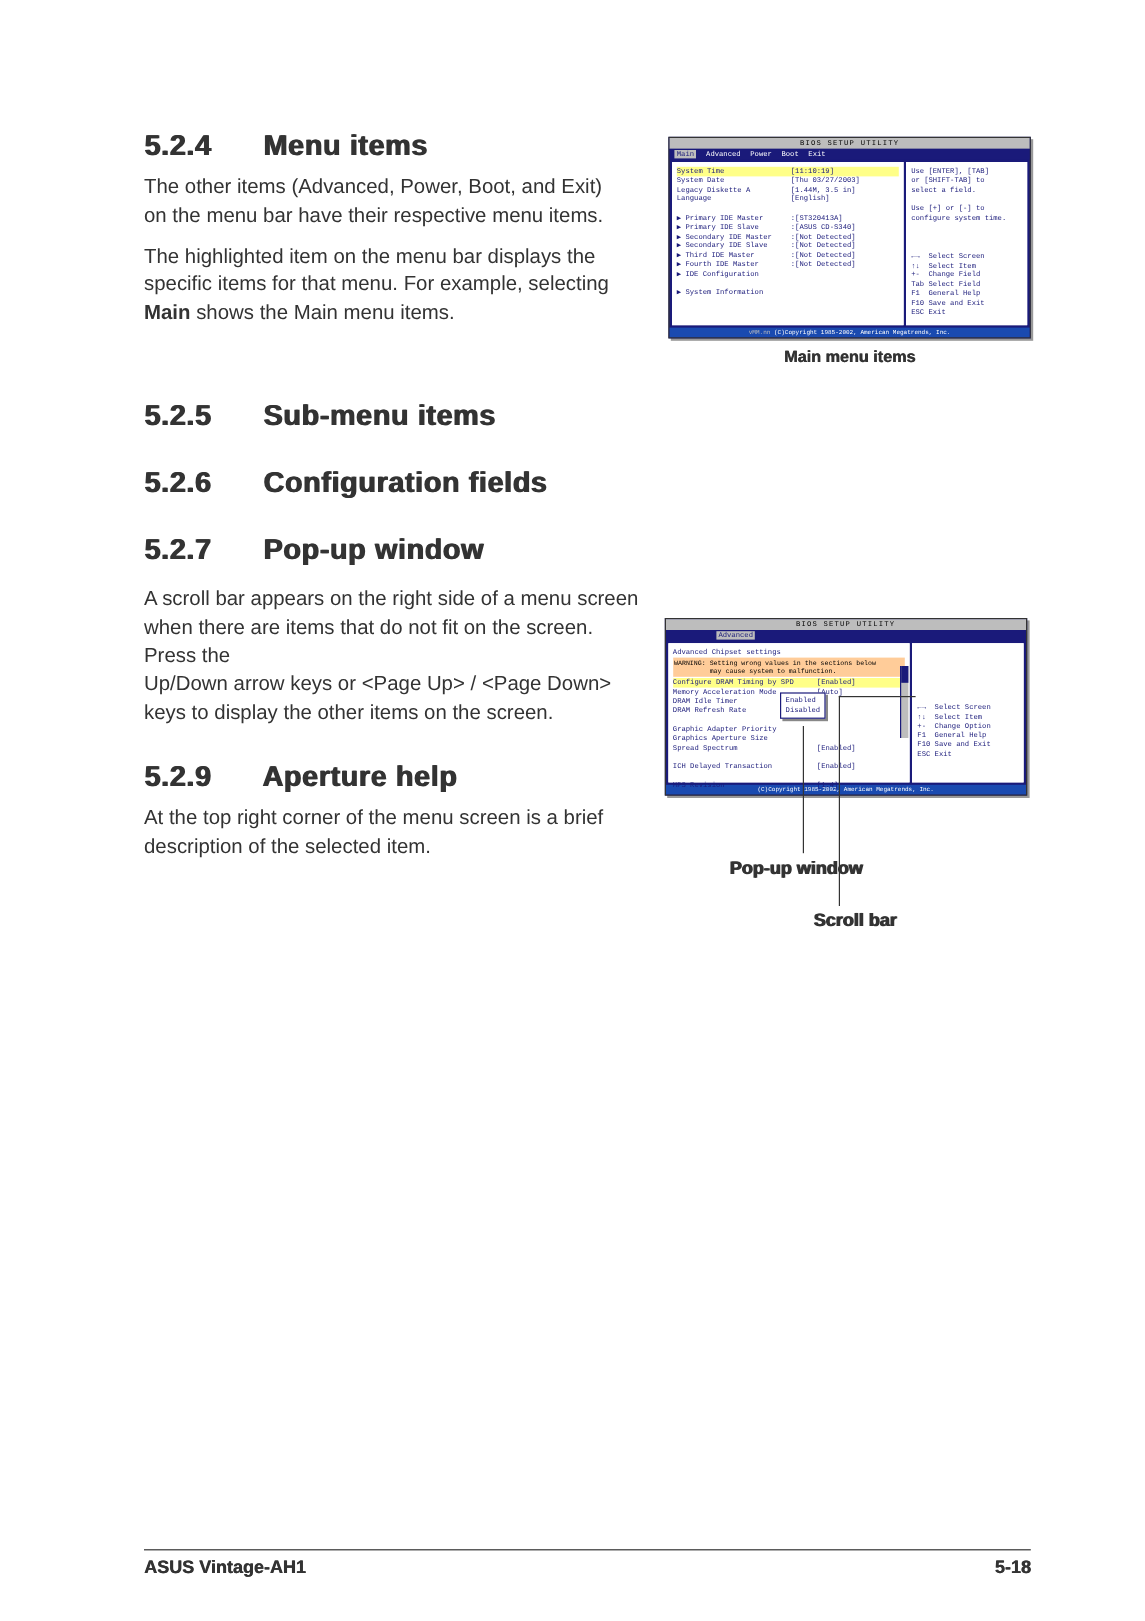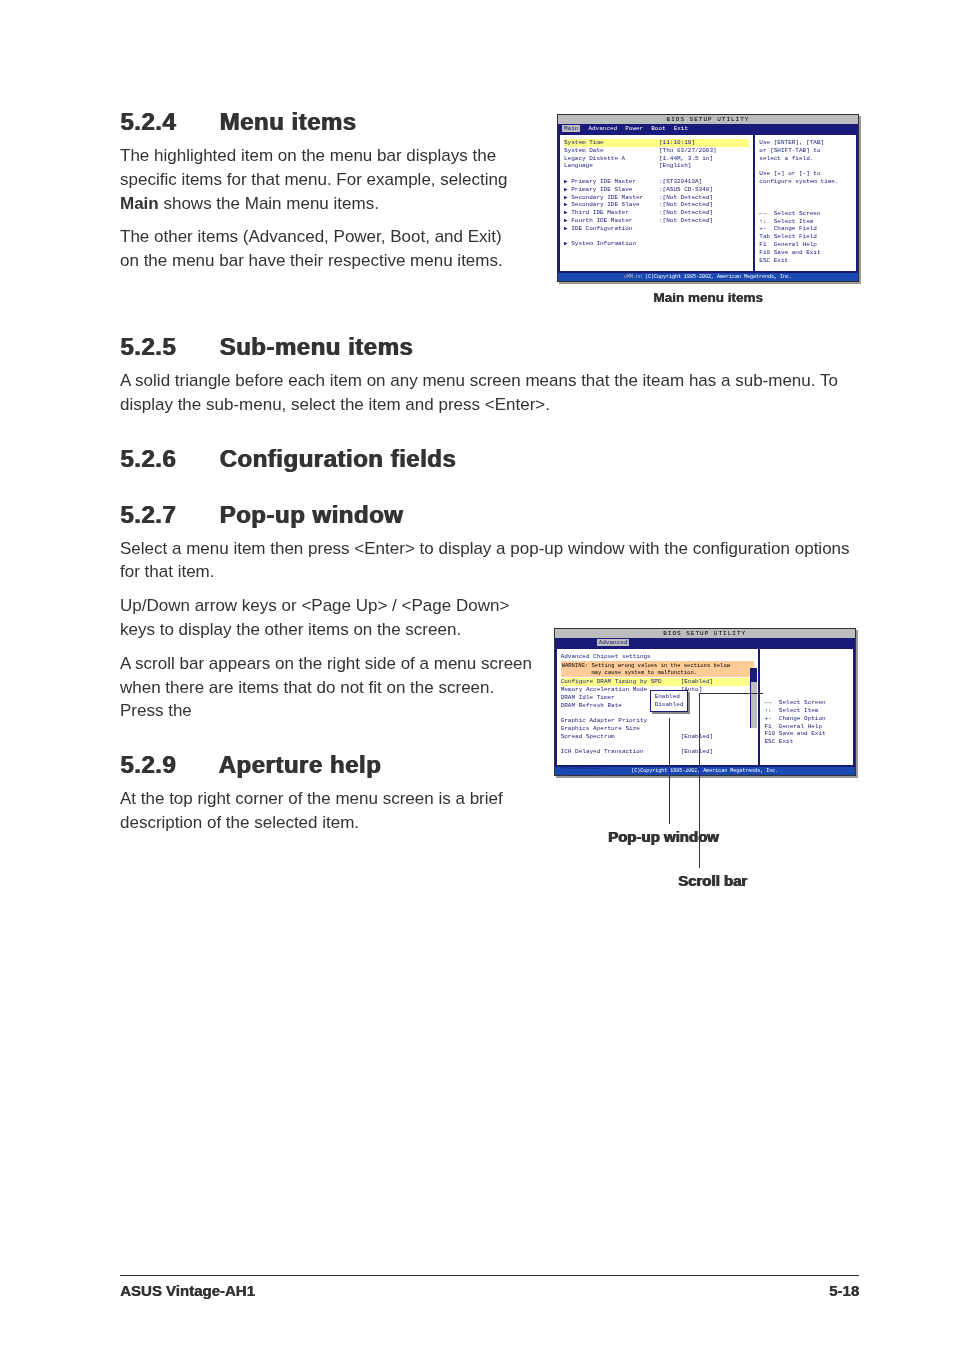--- a/index.html
+++ b/index.html
@@ -175,21 +175,21 @@
   .bottom-labels .scroll-label {
     position:absolute;
     left: 124px;
     top: 84px;
     font-weight:700;
     font-size:15px;
     text-shadow:1px 0 #333;
   }
   .footer {
     position:absolute;
-    bottom: 52px;
+    bottom: 36px;
     left: 120px;
     right: 95px;
     border-top: 1.5px solid #333;
     padding-top: 6px;
     display:flex;
     justify-content:space-between;
     font-size:15px;
     font-weight:700;
     text-shadow:0.5px 0 #333;
     text-align:center;
@@ -199,24 +199,24 @@
 <body>
 
 <div class="page">
 
   <div class="row">
     <div class="col-left">
       <h2 class="sec">
         <span class="num">5.2.4</span>
         <span>Menu items</span>
       </h2>
+      <p class="body">The other items (Advanced, Power, Boot, and Exit) on the menu bar have their respective menu items.</p>
       <p class="body">
         <span>The highlighted item on the menu bar displays the specific items for that menu. For example, selecting </span><b>Main</b><span> shows the Main menu items.</span>
       </p>
-      <p class="body">The other items (Advanced, Power, Boot, and Exit) on the menu bar have their respective menu items.</p>
     </div>
     <div style="margin-top:34px;margin-left:20px;">
       <div class="bios">
         <div class="topbar">BIOS SETUP UTILITY</div>
         <div class="menubar">
           <span class="sel">Main</span>
           <span>Advanced</span>
           <span>Power</span>
           <span>Boot</span>
           <span>Exit</span>
@@ -260,37 +260,35 @@
         </div>
       </div>
       <div class="caption">Main menu items</div>
     </div>
   </div>
 
   <h2 class="sec" style="">
     <span class="num">5.2.5</span>
     <span>Sub-menu items</span>
   </h2>
-  <p class="body">A solid triangle before each item on any menu screen means that the iteam has a sub-menu. To display the sub-menu, select the item and press &lt;Enter&gt;.</p>
 
   <h2 class="sec">
     <span class="num">5.2.6</span>
     <span>Configuration fields</span>
   </h2>
 
   <h2 class="sec">
     <span class="num">5.2.7</span>
     <span>Pop-up window</span>
   </h2>
-  <p class="body">Select a menu item then press &lt;Enter&gt; to display a pop-up window with the configuration options for that item.</p>
 
   <div class="row">
     <div class="col-left">
+      <p class="body" style="margin-bottom:0;">A scroll bar appears on the right side of a menu screen when there are items that do not fit on the screen. Press the</p>
       <p class="body" style="margin-top:0;">Up/Down arrow keys or &lt;Page Up&gt; / &lt;Page Down&gt; keys to display the other items on the screen.</p>
-      <p class="body" style="margin-bottom:0;">A scroll bar appears on the right side of a menu screen when there are items that do not fit on the screen. Press the</p>
 
       <h2 class="sec">
         <span class="num">5.2.9</span>
         <span>Aperture help</span>
       </h2>
       <p class="body">At the top right corner of the menu screen is a brief description of the selected item.</p>
     </div>
 
     <div class="bottom-bios-wrap" style="margin-top:34px;">
       <div class="bios">

